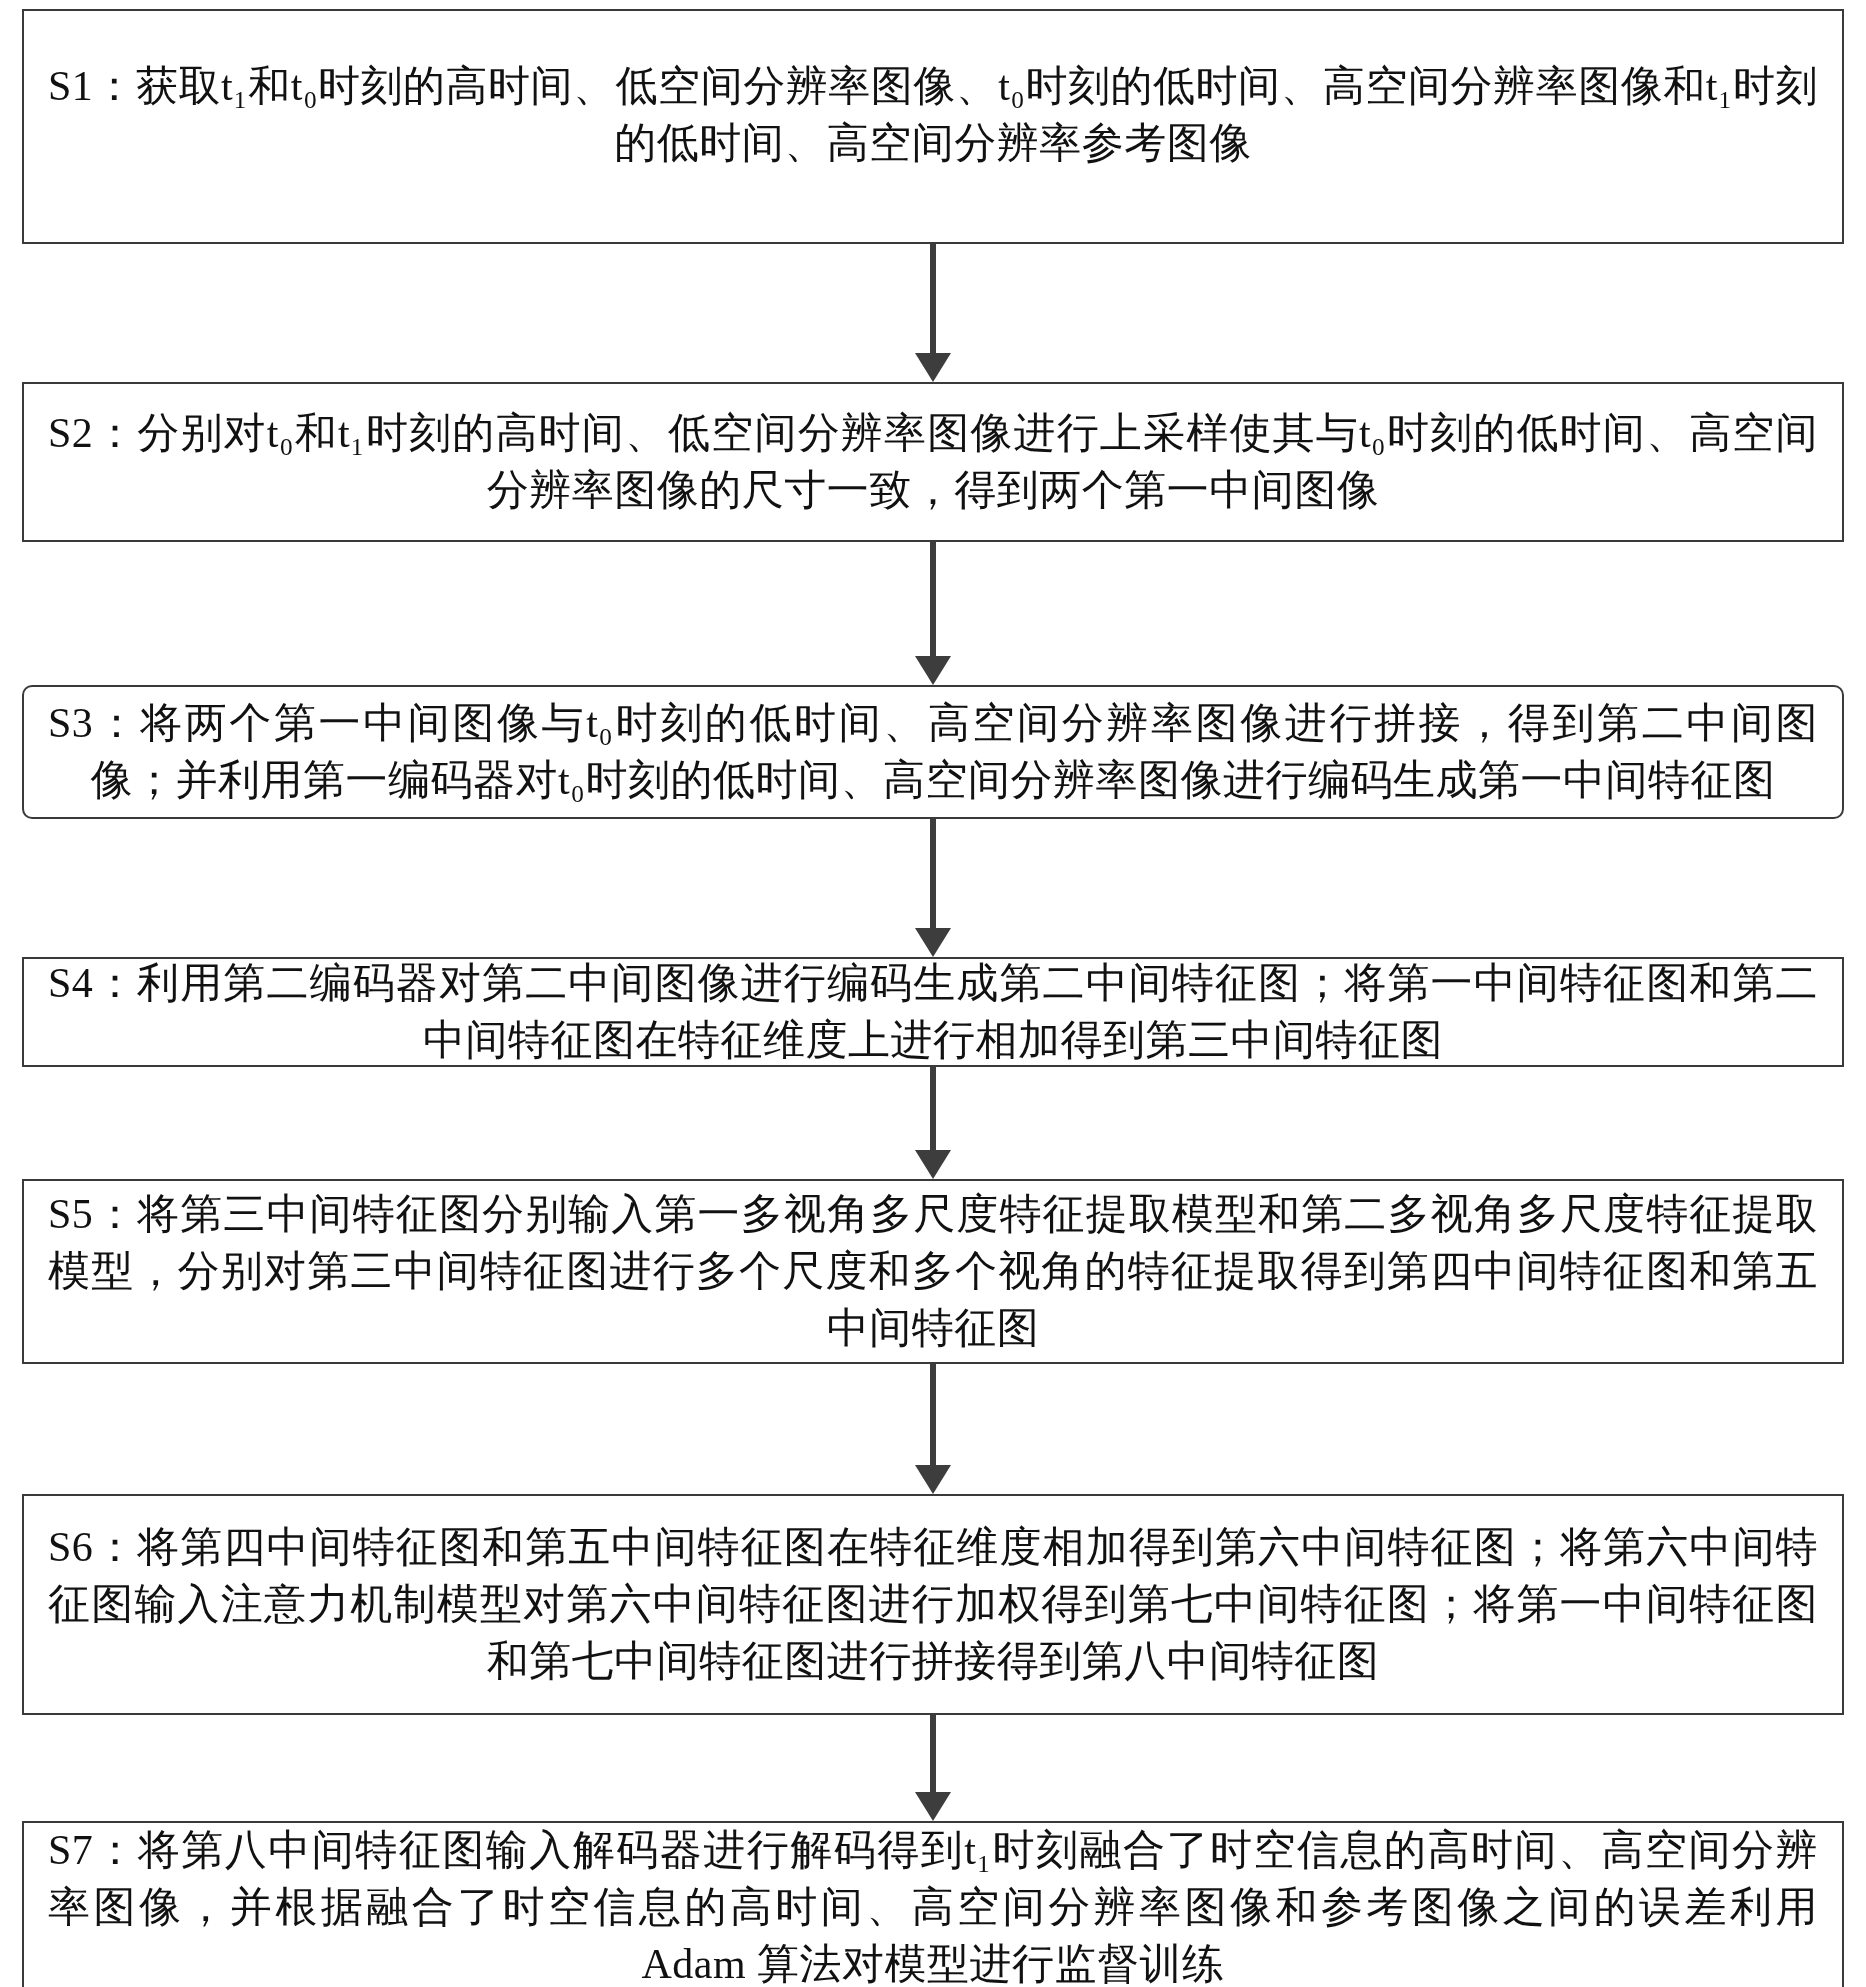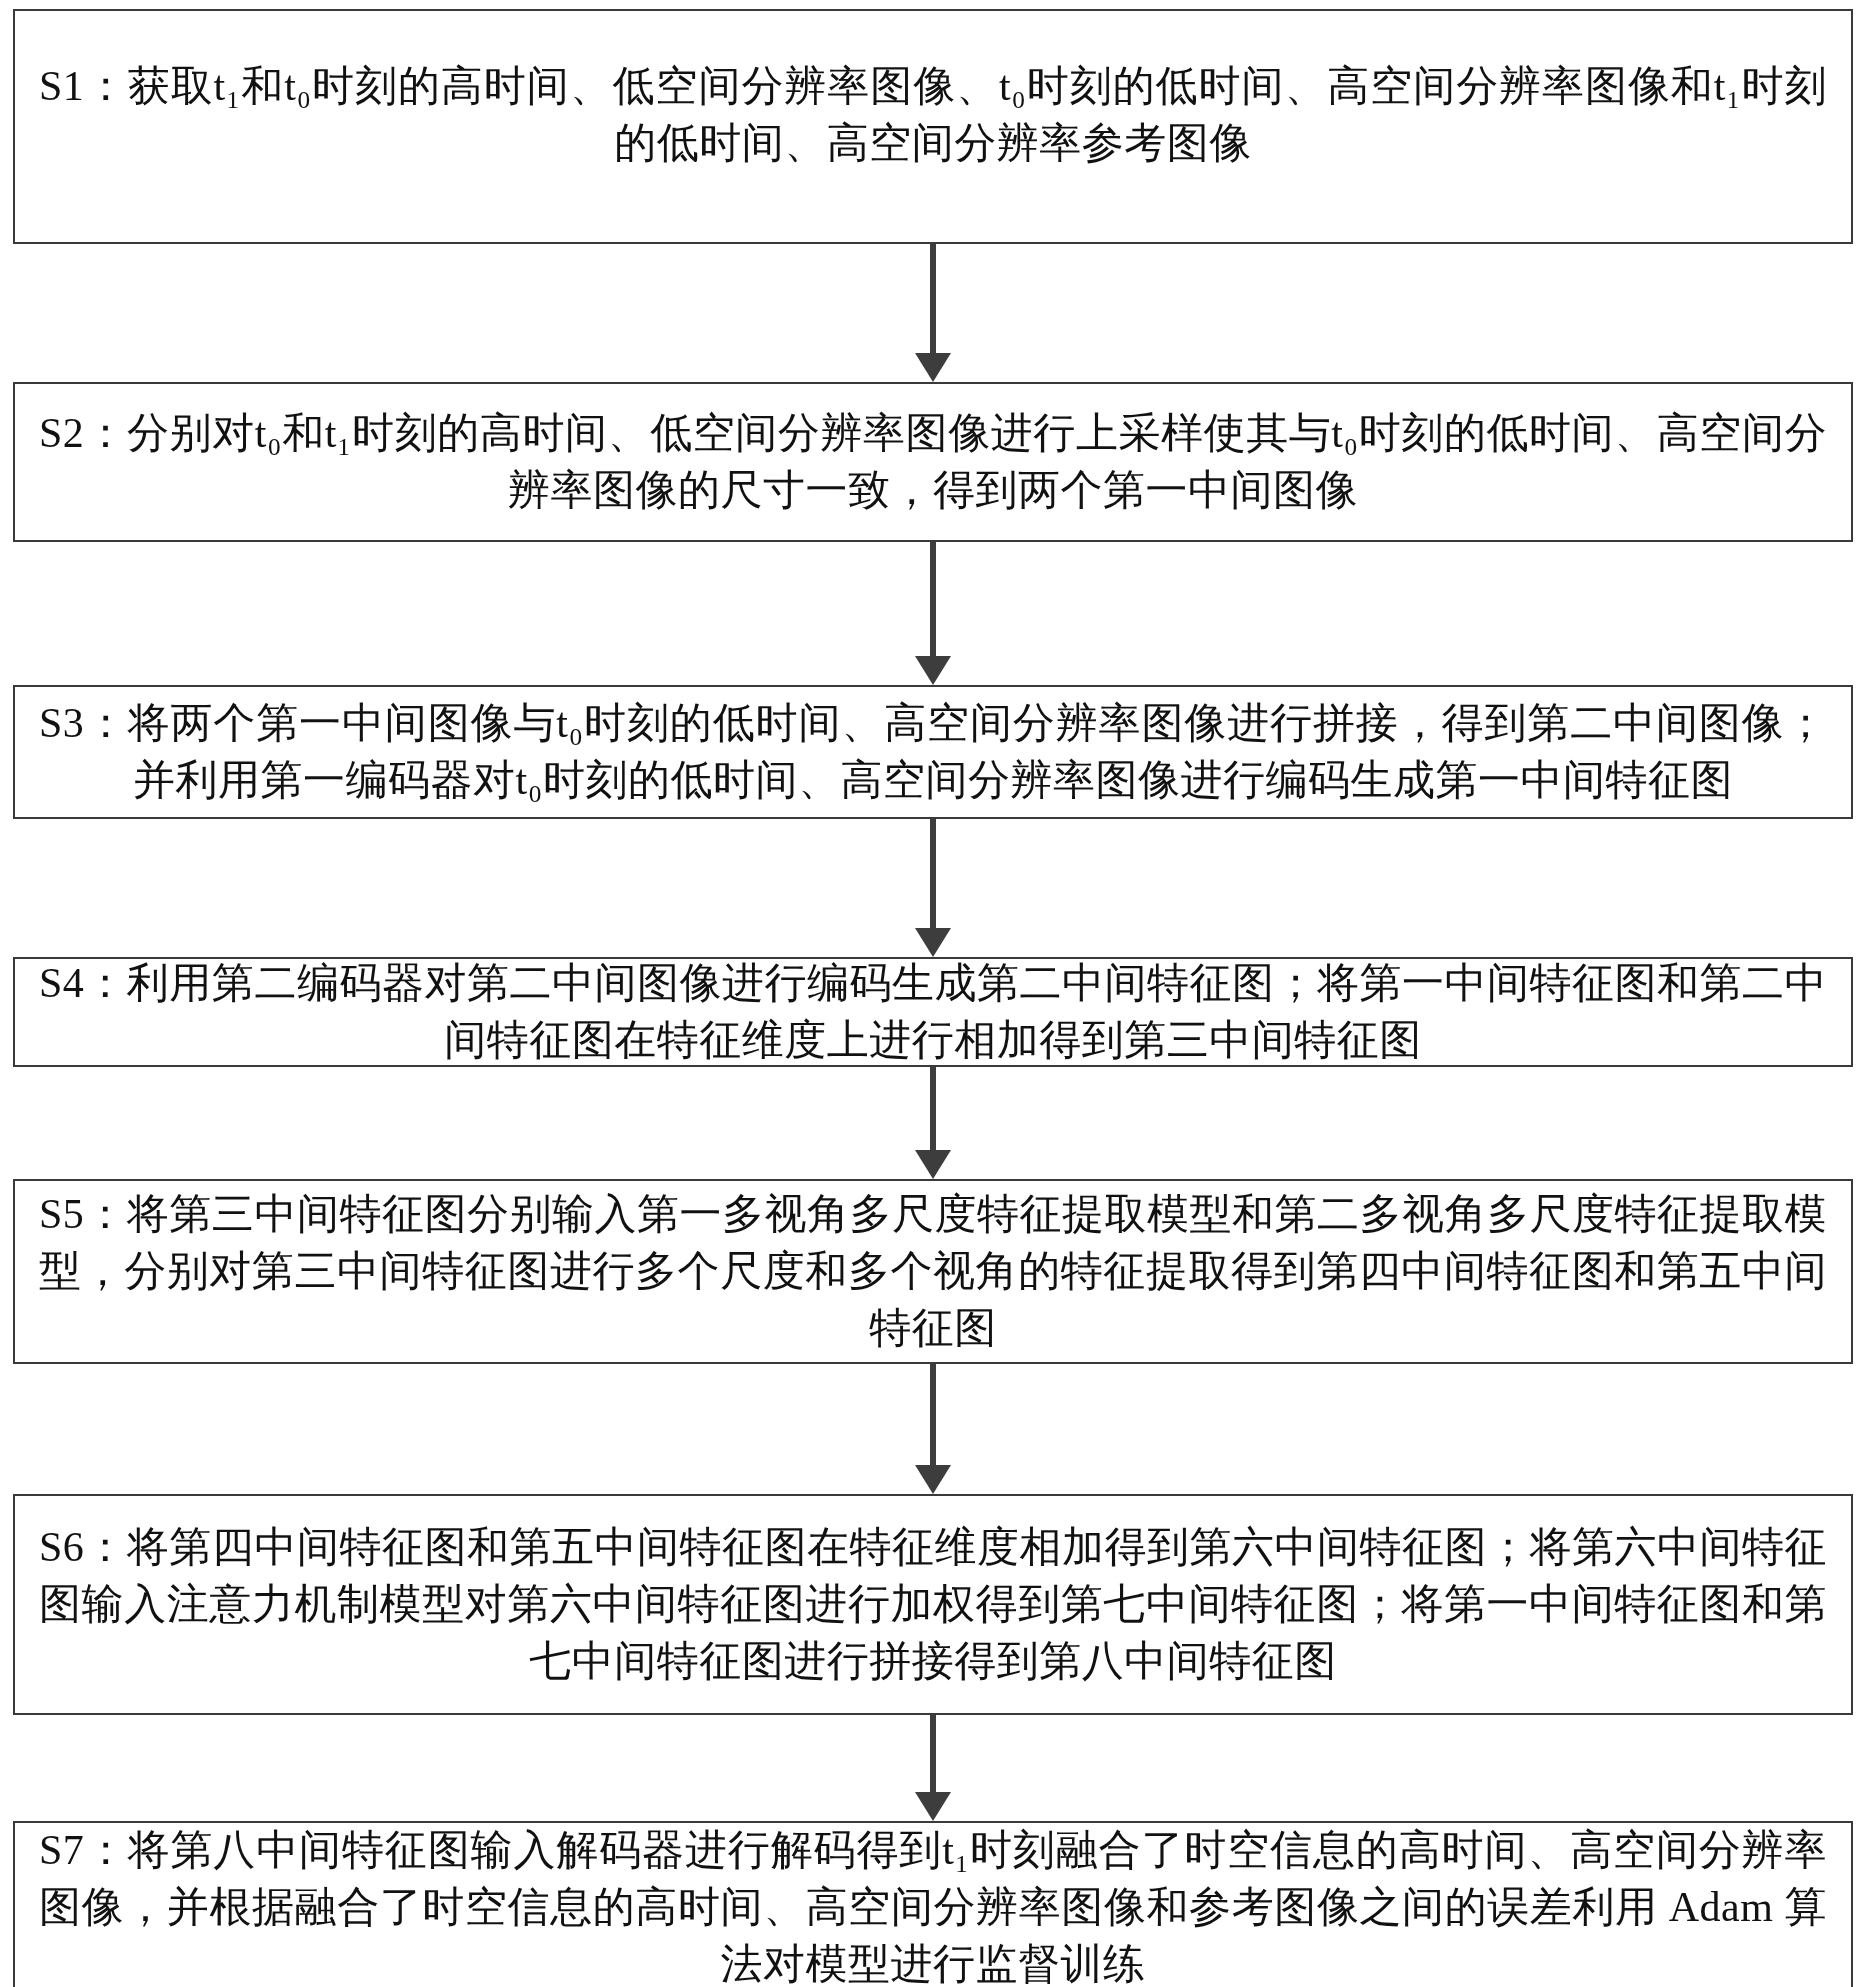--- a/index.html
+++ b/index.html
@@ -16,41 +16,41 @@
   }
   .flowchart {
     width: 1866px;
     height: 1988px;
     display: flex;
     flex-direction: column;
     padding-top: 9.2px;
   }
   .step {
     border: 2.8px solid #3a3a3a;
-    margin: 0 13px;
+    margin: 0 22px;
     background: #ffffff;
     display: flex;
     align-items: center;
     justify-content: center;
     padding: 0 24px;
     flex: 0 0 auto;
   }
   .step p {
     margin: 0;
     width: 100%;
     font-size: 42px;
     line-height: 57px;
     color: #111111;
     text-align: justify;
     text-align-last: center;
     letter-spacing: 0.5px;
   }
   #s1 { height: 235px; padding-bottom: 24px; }
   #s2 { height: 160px; }
-  #s3 { height: 134px; }
+  #s3 { height: 134px; border-radius: 10px; }
   #s4 { height: 110px; }
   #s5 { height: 185px; }
   #s6 { height: 221px; }
   #s7 { height: 173px; }
 
   .arrow {
     flex: 0 0 auto;
     display: flex;
     flex-direction: column;
     align-items: center;

